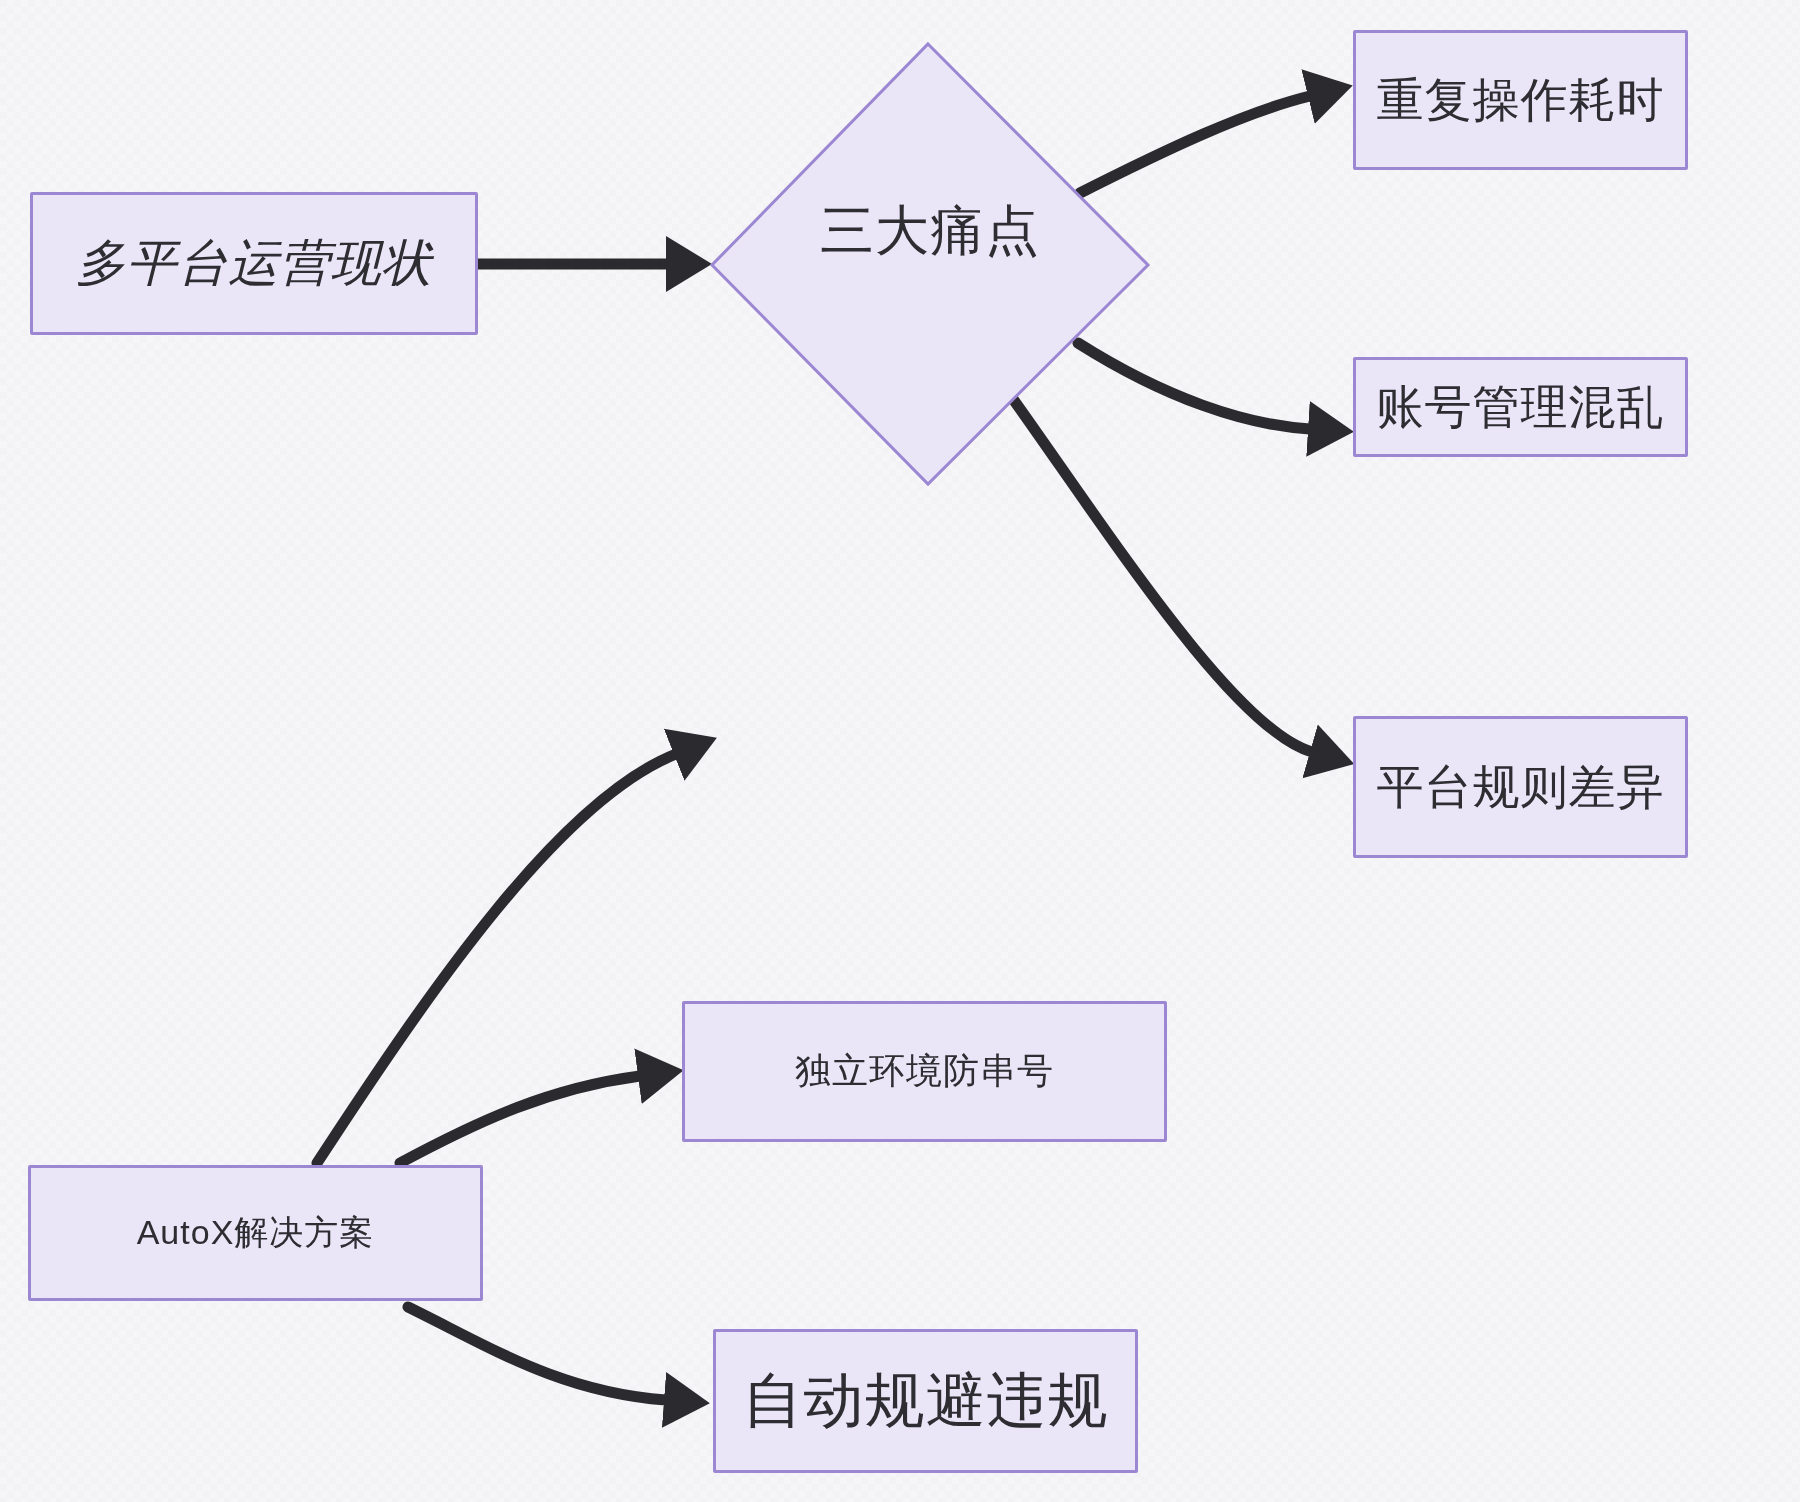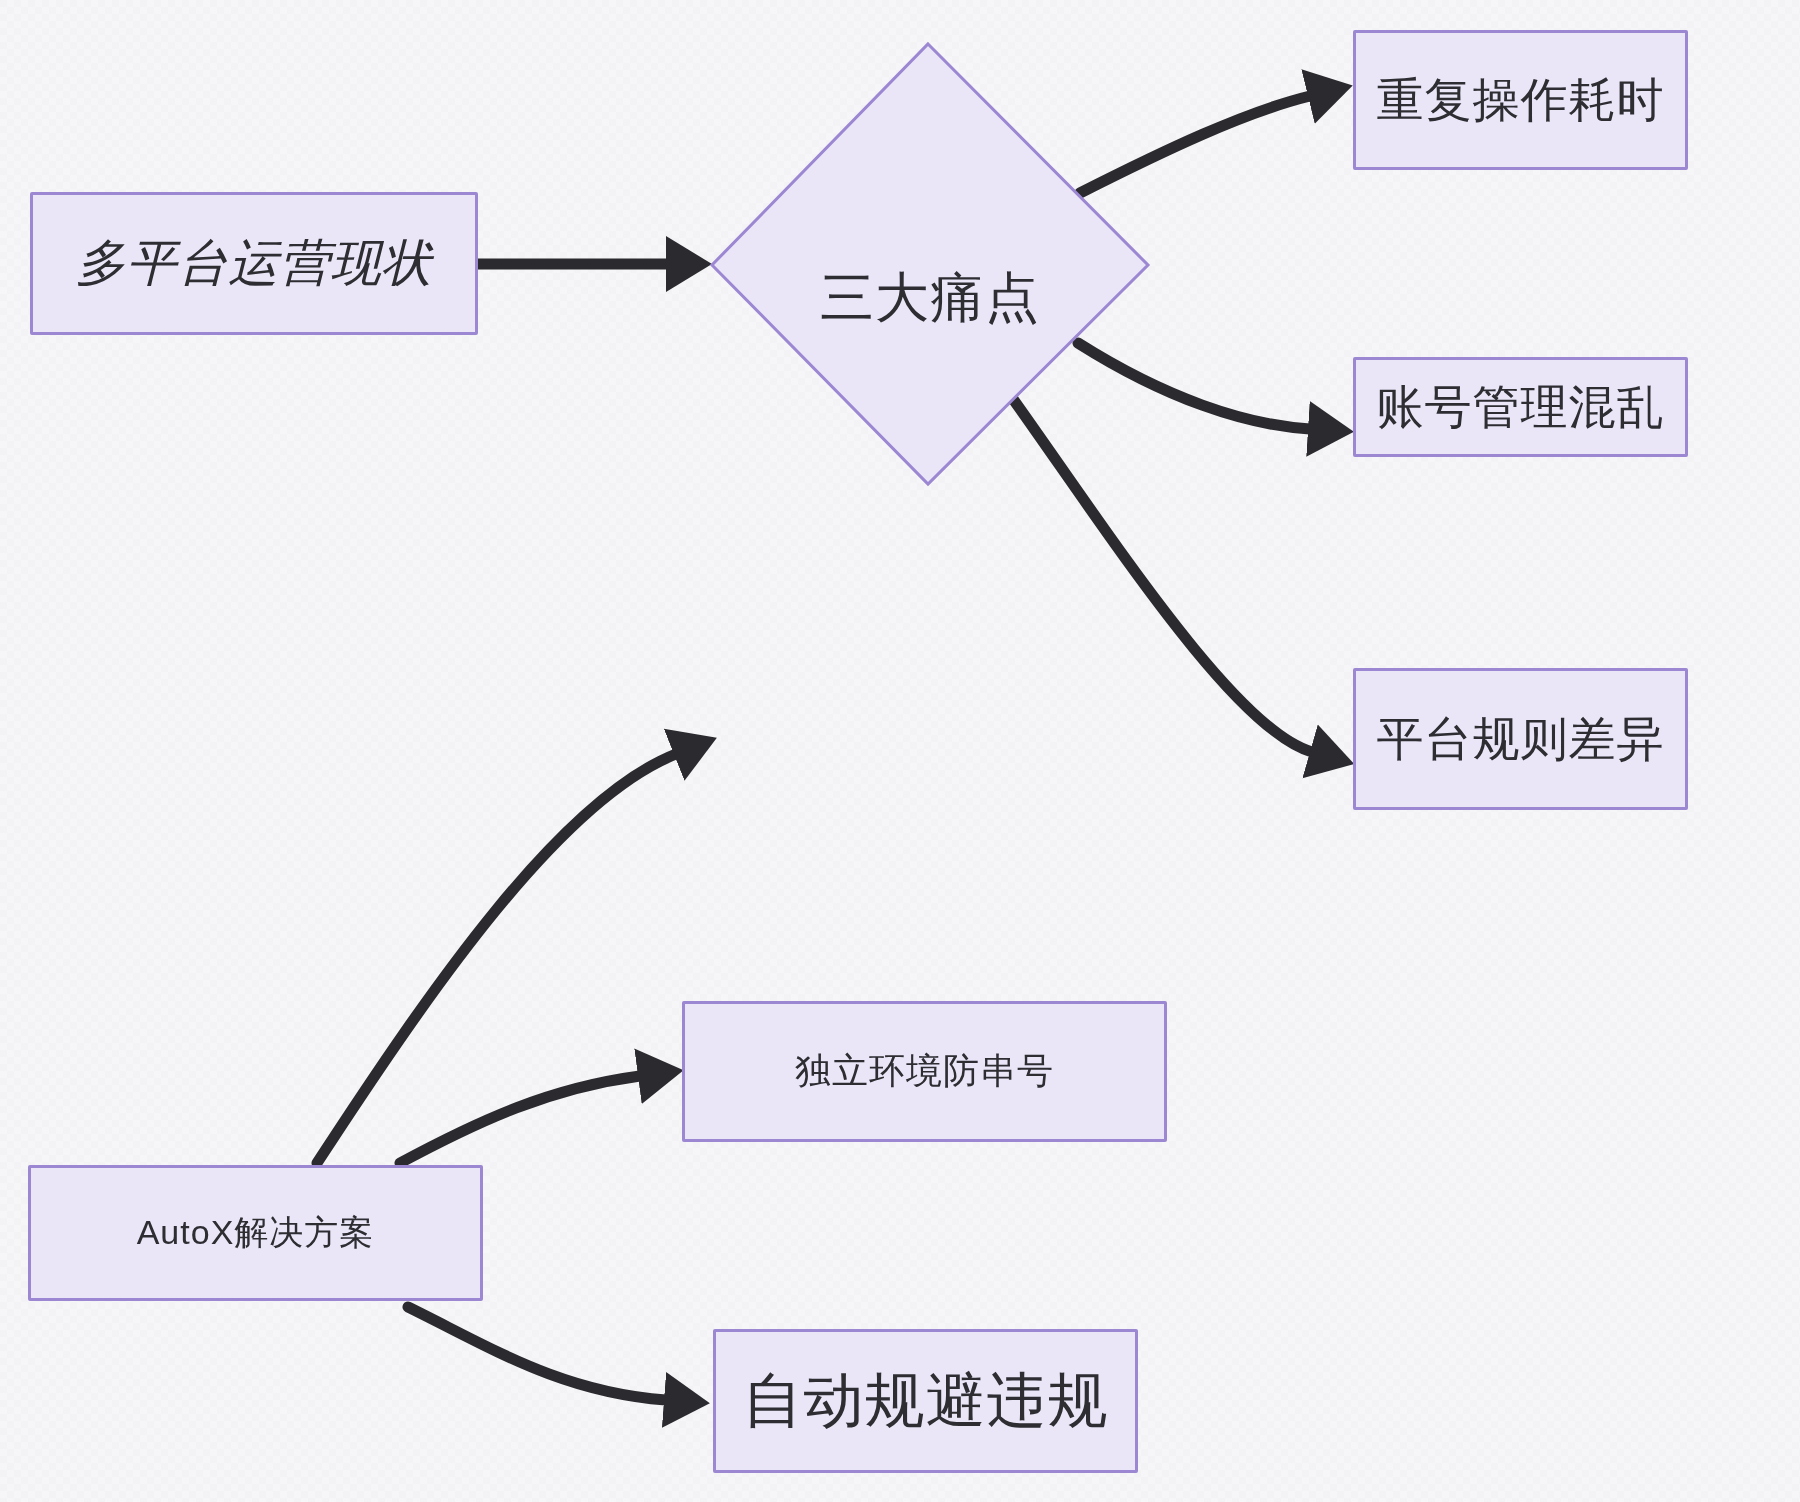--- a/index.html
+++ b/index.html
@@ -29,30 +29,30 @@
     border:3px solid var(--node-border);
     border-radius:2px;
     display:flex;align-items:center;justify-content:center;
     color:var(--text);
     text-align:right;
     white-space:nowrap;
     letter-spacing:1px;
   }
   .node-label{
     position:absolute;
-    display:flex;align-items:flex-end;justify-content:center;
+    display:flex;align-items:flex-start;justify-content:center;
     color:var(--text);
     white-space:nowrap;
     letter-spacing:1px;
   }
   
   #node-status   {left:30px;  top:192px;  width:448px; height:143px; font-size:50px;font-style:italic;}
   #node-pain1    {left:1353px;top:30px;   width:335px; height:140px; font-size:47px;}
   #node-pain2    {left:1353px;top:357px;  width:335px; height:100px; font-size:47px;}
-  #node-pain3    {left:1353px;top:668px;  width:335px; height:142px; font-size:47px;}
+  #node-pain3    {left:1353px;top:716px;  width:335px; height:142px; font-size:47px;}
   #node-sol1     {left:723px; top:672px;  width:412px; height:141px; font-size:48px;}
   #node-sol2     {left:682px; top:1001px; width:485px; height:141px; font-size:36px;}
   #node-autox    {left:28px;  top:1165px; width:455px; height:136px; font-size:34px;}
   #node-sol3     {left:713px; top:1329px; width:425px; height:144px; font-size:60px;}
   #diamond-label {left:712px; top:195px;  width:436px; height:140px; font-size:54px;}
 </style>
 </head>
 <body>
 
 <div id="canvas">

